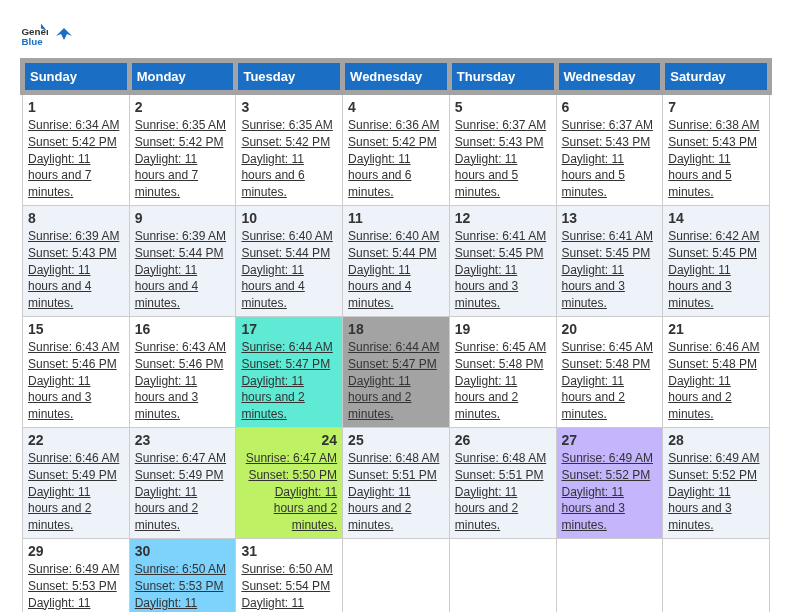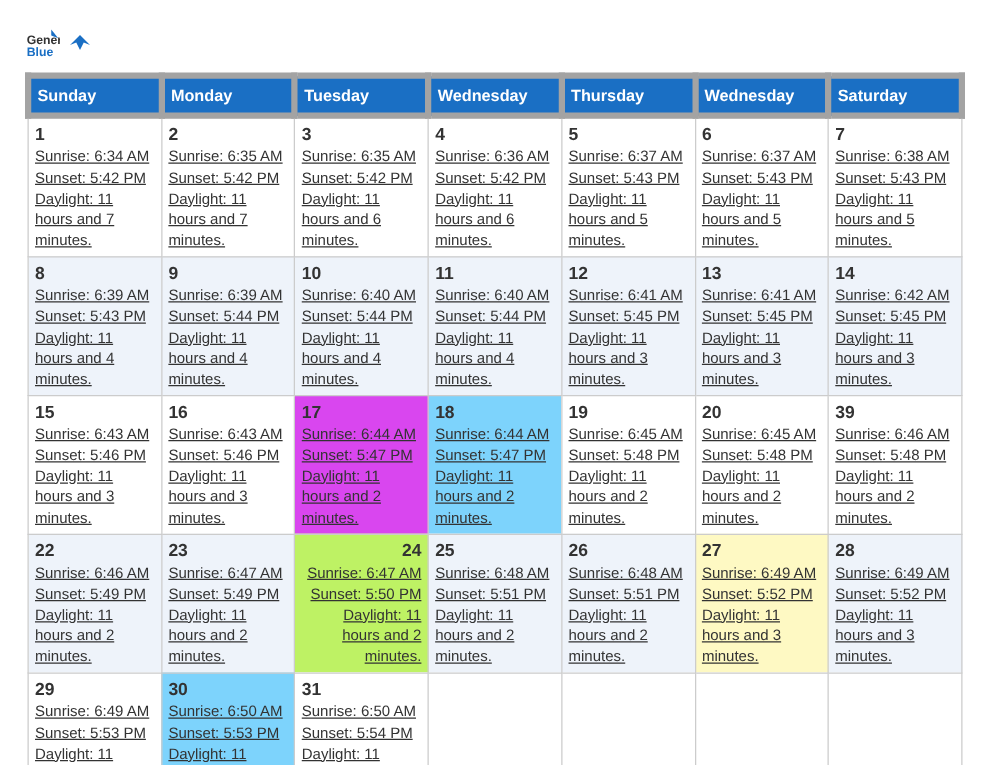--- a/index.html
+++ b/index.html
@@ -185,38 +185,38 @@
       </tr>
       <tr>
         <td style="background-color: rgb(255, 255, 255);">
           <span class="day-number">15</span>
           <div class="day-info">Sunrise: 6:43 AM<br>Sunset: 5:46 PM<br>Daylight: 11 hours and 3 minutes.</div>
         </td>
         <td style="background-color: rgb(255, 255, 255);">
           <span class="day-number">16</span>
           <div class="day-info">Sunrise: 6:43 AM<br>Sunset: 5:46 PM<br>Daylight: 11 hours and 3 minutes.</div>
         </td>
-        <td style="background-color: #d946ef;">
+        <td style="background-color: #5eead4;">
           <span class="day-number">17</span>
           <div class="day-info">Sunrise: 6:44 AM<br>Sunset: 5:47 PM<br>Daylight: 11 hours and 2 minutes.</div>
         </td>
-        <td style="background-color: #7dd3fc; margin-left: 32px;">
+        <td style="background-color: #a3a3a3; margin-left: 32px;">
           <span class="day-number">18</span>
           <div class="day-info">Sunrise: 6:44 AM<br>Sunset: 5:47 PM<br>Daylight: 11 hours and 2 minutes.</div>
         </td>
         <td style="background-color: rgb(255, 255, 255);">
           <span class="day-number">19</span>
           <div class="day-info">Sunrise: 6:45 AM<br>Sunset: 5:48 PM<br>Daylight: 11 hours and 2 minutes.</div>
         </td>
         <td style="background-color: rgb(255, 255, 255);">
           <span class="day-number">20</span>
           <div class="day-info">Sunrise: 6:45 AM<br>Sunset: 5:48 PM<br>Daylight: 11 hours and 2 minutes.</div>
         </td>
         <td style="background-color: rgb(255, 255, 255);">
-          <span class="day-number">39</span>
+          <span class="day-number">21</span>
           <div class="day-info">Sunrise: 6:46 AM<br>Sunset: 5:48 PM<br>Daylight: 11 hours and 2 minutes.</div>
         </td>
       </tr>
       <tr>
         <td style="background-color: rgb(238, 243, 250); margin-top: 44px;">
           <span class="day-number">22</span>
           <div class="day-info">Sunrise: 6:46 AM<br>Sunset: 5:49 PM<br>Daylight: 11 hours and 2 minutes.</div>
         </td>
         <td style="background-color: rgb(238, 243, 250);">
           <span class="day-number">23</span>
@@ -227,21 +227,21 @@
           <div class="day-info">Sunrise: 6:47 AM<br>Sunset: 5:50 PM<br>Daylight: 11 hours and 2 minutes.</div>
         </td>
         <td style="background-color: rgb(238, 243, 250);">
           <span class="day-number">25</span>
           <div class="day-info">Sunrise: 6:48 AM<br>Sunset: 5:51 PM<br>Daylight: 11 hours and 2 minutes.</div>
         </td>
         <td style="background-color: rgb(238, 243, 250);">
           <span class="day-number">26</span>
           <div class="day-info">Sunrise: 6:48 AM<br>Sunset: 5:51 PM<br>Daylight: 11 hours and 2 minutes.</div>
         </td>
-        <td style="background-color: #fef9c3;">
+        <td style="background-color: #c4b5fd;">
           <span class="day-number">27</span>
           <div class="day-info">Sunrise: 6:49 AM<br>Sunset: 5:52 PM<br>Daylight: 11 hours and 3 minutes.</div>
         </td>
         <td style="background-color: rgb(238, 243, 250);">
           <span class="day-number">28</span>
           <div class="day-info">Sunrise: 6:49 AM<br>Sunset: 5:52 PM<br>Daylight: 11 hours and 3 minutes.</div>
         </td>
       </tr>
       <tr>
         <td style="background-color: rgb(255, 255, 255);">

